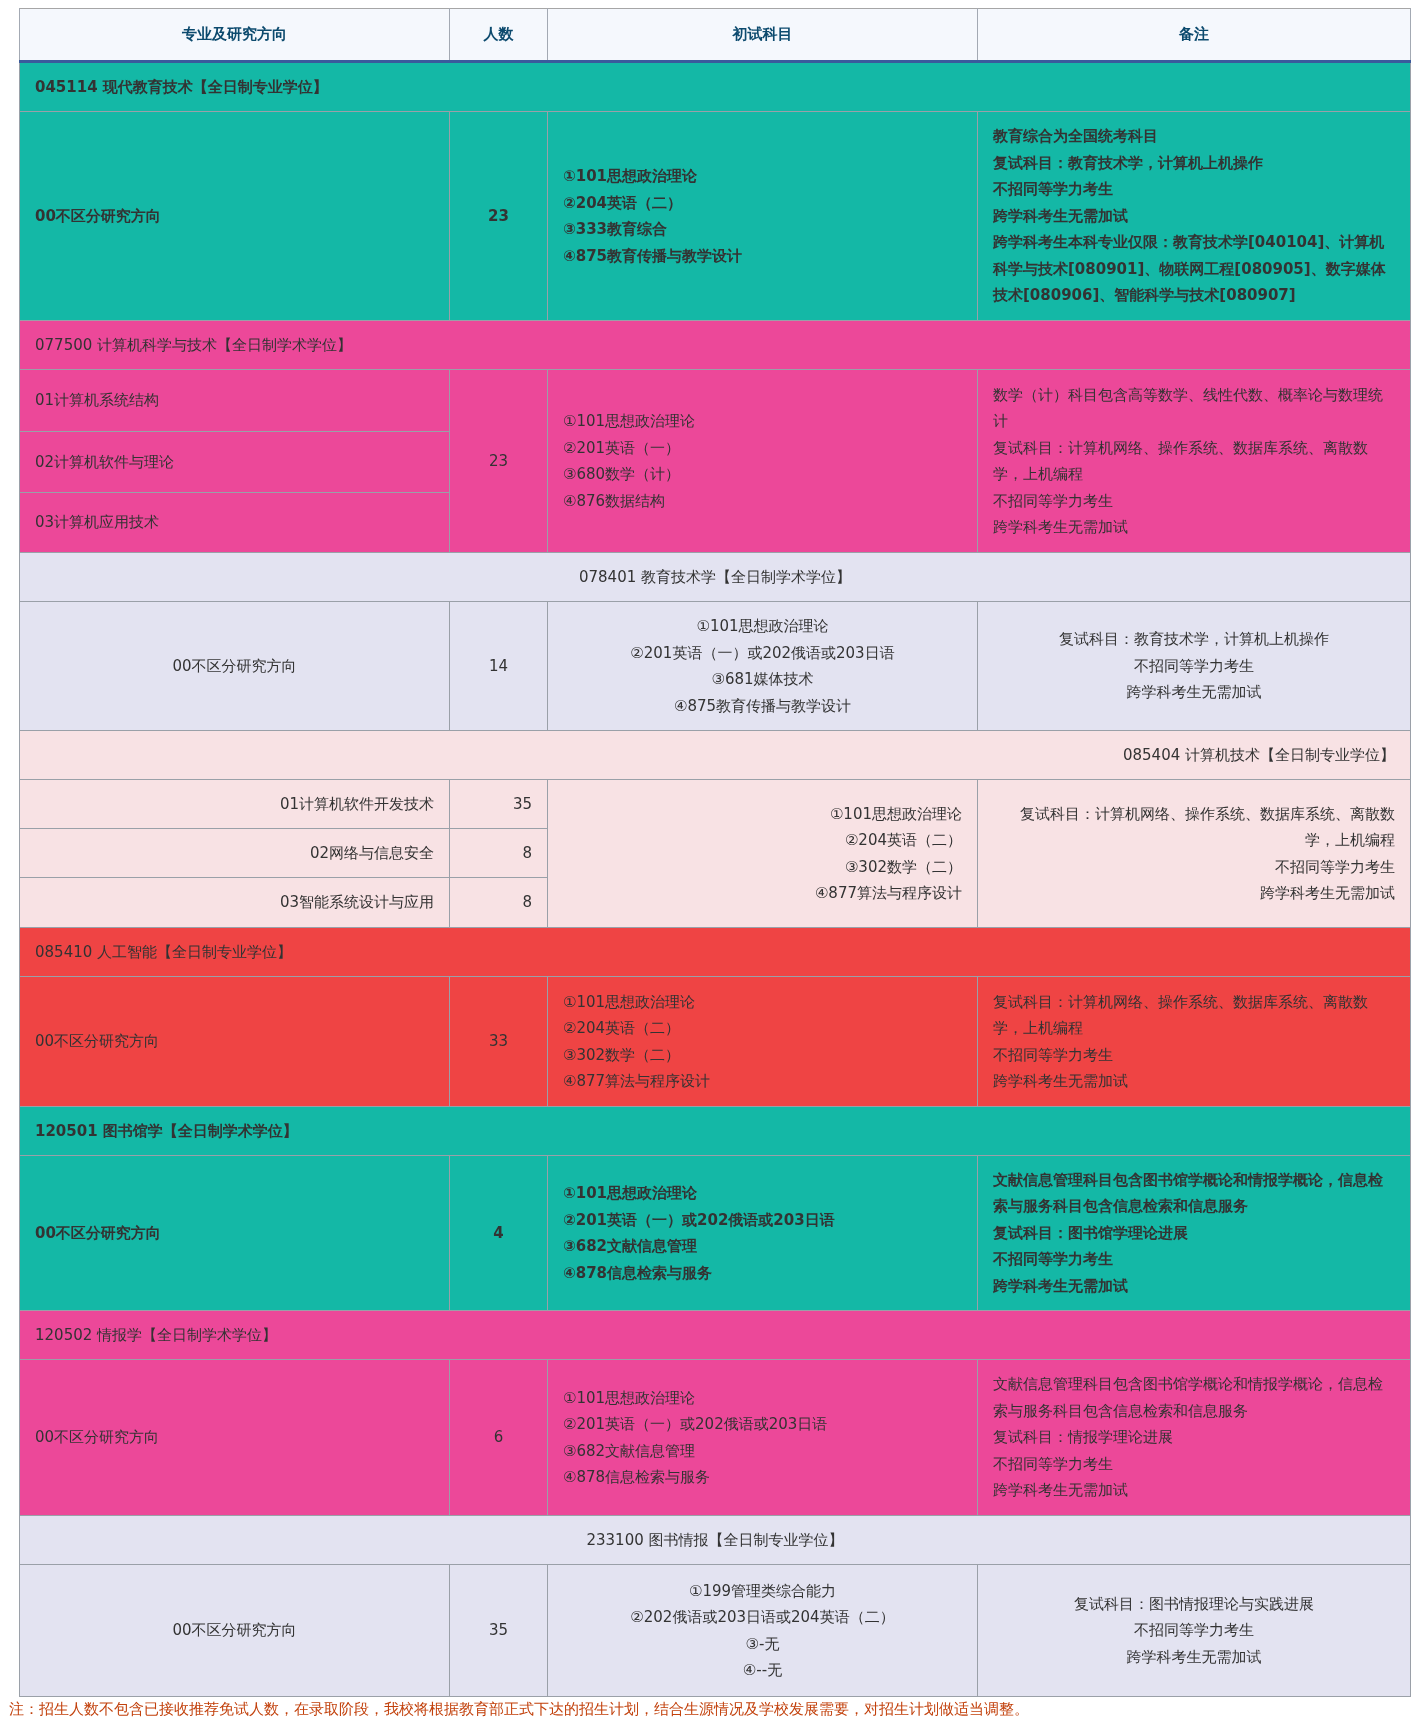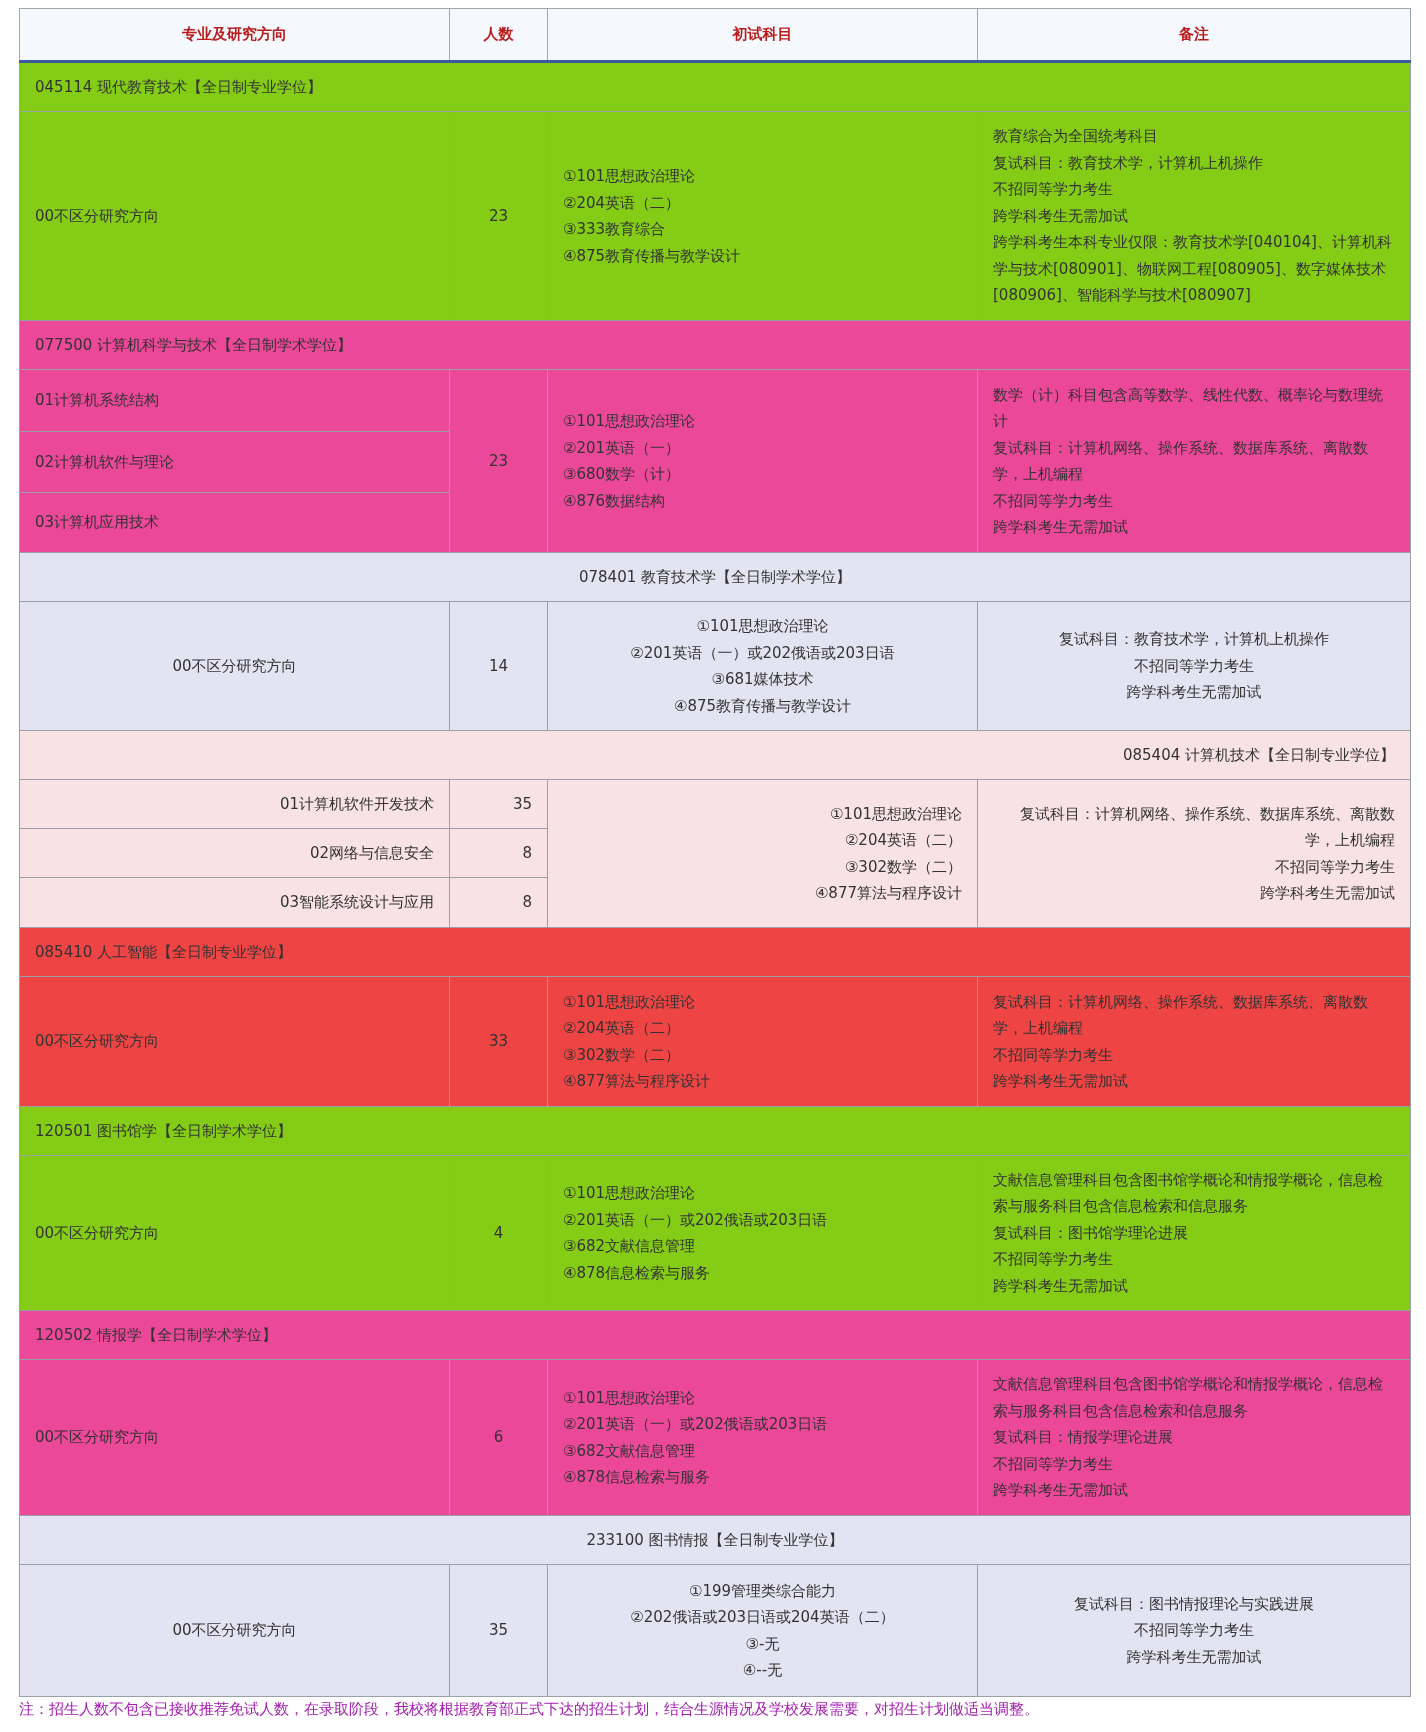--- a/index.html
+++ b/index.html
@@ -18,44 +18,44 @@
   }
   table.plan col.c1 { width: 430px; }
   table.plan col.c2 { width: 98px; }
   table.plan col.c3 { width: 430px; }
   table.plan col.c4 { width: 433px; }
   table.plan th {
     background: #f5f8fd;
     height: 49px;
     font-weight: bold;
     font-size: 15px;
-    color: #b91c1c;
+    color: #0c4a6e;
     text-align: center;
     border-left: 1px solid #a3a9b3;
     border-right: 1px solid #a3a9b3;
     border-bottom: 3px solid #3a5a9c;
   }
   table.plan td {
     border: 1px solid #9aa0a8;
     padding: 0 15px;
     line-height: 26.5px;
     vertical-align: middle;
   }
   td.group { height: 48px; }
   td.num { text-align: center; padding: 0; }
   td.multi { white-space: normal; }
   .line { display: block; }
-  .g-green td { background: #84cc16; }
+  .g-green td { background: #14b8a6; font-weight: bold; }
   .g-blue td { background: #ec4899; }
   .g-lav td { background: #e3e3f1; text-align: center; }
   .g-pink td { background: #f8e2e4; text-align: right; }
   .g-yellow td { background: #ef4444; }
   .note {
-    position: absolute; left: 19px; top: 1700px;
-    font-size: 15px; color: #a21caf; white-space: nowrap; text-align: center;
+    position: absolute; left: 9px; top: 1700px;
+    font-size: 15px; color: #c2410c; white-space: nowrap; text-align: center;
   }
 </style>
 </head>
 <body>
 
 <table class="plan">
   <colgroup>
       <col class="c1">
       <col class="c2">
       <col class="c3">

